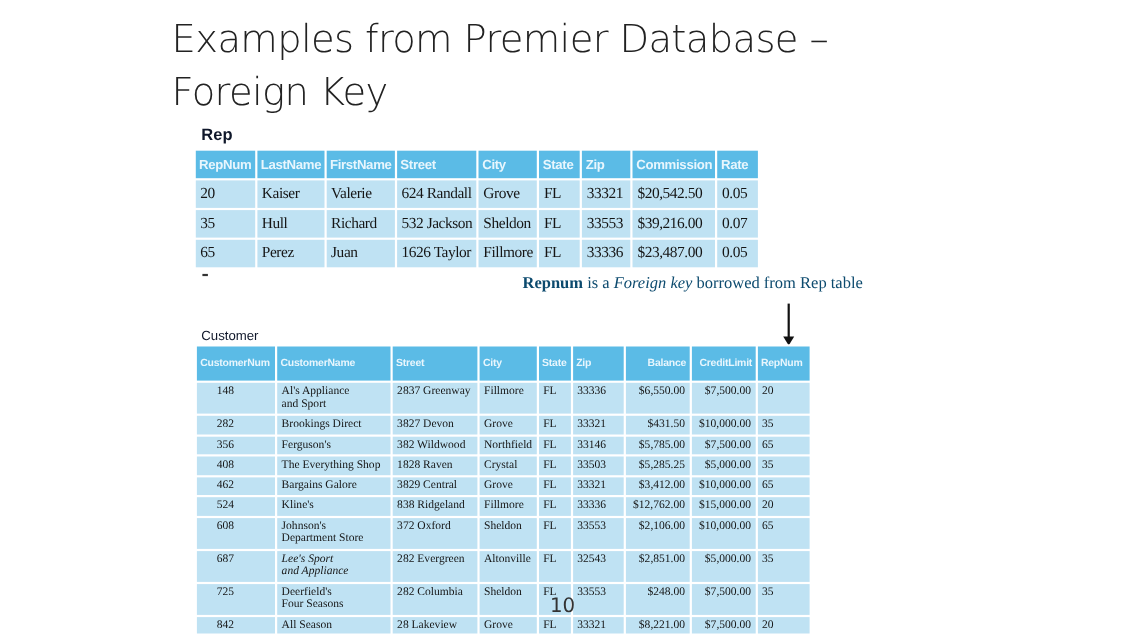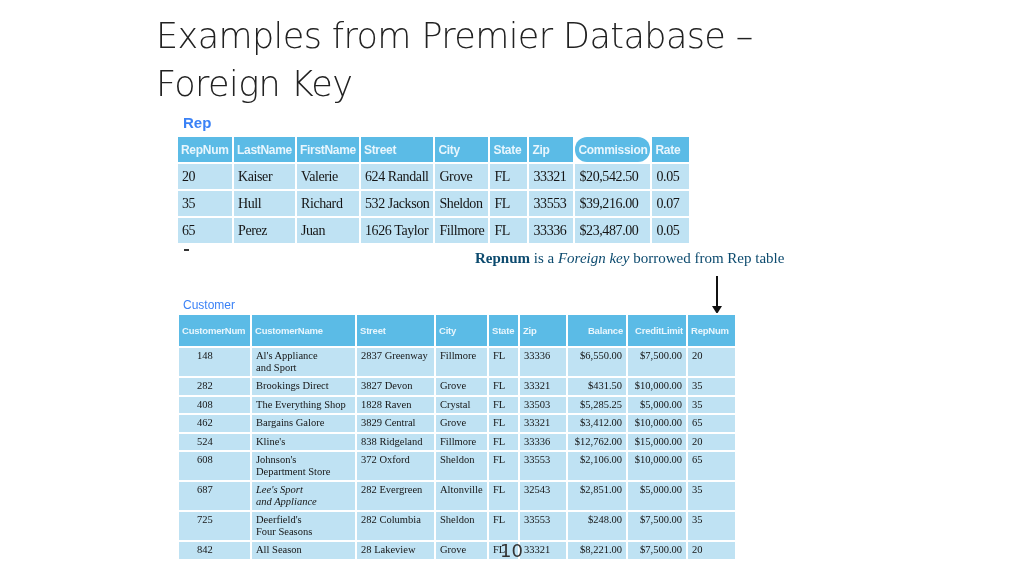--- a/index.html
+++ b/index.html
@@ -7,21 +7,21 @@
   body { position: relative; font-family: "Liberation Sans", sans-serif; color: #111; }
 
   .slide-title {
     position: absolute; left: 156px; top: 12px; width: 700px;
     font-family: "DejaVu Sans", sans-serif; font-size: 35px; line-height: 48px;
     color: #222; font-weight: 300; letter-spacing: -0.6px;
   }
 
   .caption {
     position: absolute; font-family: "Liberation Sans", sans-serif; font-weight: 700;
-    color: #3b82f6;
+    color: #0f172a;
   }
   .rep-caption { left: 183px; top: 114px; font-size: 15px; }
   .cust-caption { left: 183px; top: 298px; font-size: 12px; font-weight: 400; }
 
   table { position: absolute; border-collapse: separate; border-spacing: 2px; background: #fff; }
   th {
     background: #5bbbe6; color: #e8f6fd; text-align: left;
     font-family: "Liberation Sans", sans-serif; font-weight: 700;
     padding: 0 3px; white-space: nowrap;
   }
@@ -71,21 +71,21 @@
 <table class="rep-table">
   <thead>
       <tr id="rep-head">
         <th style="width: 54px;">RepNum</th>
         <th style="width: 59px;">LastName</th>
         <th style="width: 61px;">FirstName</th>
         <th style="width: 71px;">Street</th>
         <th style="width: 51px;">City</th>
         <th style="width: 37px;">State</th>
         <th style="width: 44px;">Zip</th>
-        <th style="width: 70px; border-radius: 12px;">Commission</th>
+        <th style="width: 70px;">Commission</th>
         <th style="width: 37px;">Rate</th>
       </tr>
     </thead>
   <tbody id="rep-body">
       <tr>
         <td style="white-space: pre;">20</td>
         <td style="white-space: pre;">Kaiser</td>
         <td style="white-space: pre;">Valerie</td>
         <td style="white-space: pre;">624 Randall</td>
         <td style="white-space: pre;">Grove</td>
@@ -161,20 +161,31 @@
         <td style="white-space: pre;">Brookings Direct</td>
         <td style="white-space: pre;">3827 Devon</td>
         <td style="white-space: pre;">Grove</td>
         <td style="white-space: pre;">FL</td>
         <td style="white-space: pre;">33321</td>
         <td class="num" style="white-space: pre;">$431.50</td>
         <td class="num" style="white-space: pre;">$10,000.00</td>
         <td style="white-space: pre;">35</td>
       </tr>
       <tr>
+        <td class="cnum" style="white-space: pre;">356</td>
+        <td style="white-space: pre;">Ferguson's</td>
+        <td style="white-space: pre;">382 Wildwood</td>
+        <td style="white-space: pre;">Northfield</td>
+        <td style="white-space: pre;">FL</td>
+        <td style="white-space: pre;">33146</td>
+        <td class="num" style="white-space: pre;">$5,785.00</td>
+        <td class="num" style="white-space: pre;">$7,500.00</td>
+        <td style="white-space: pre;">65</td>
+      </tr>
+      <tr>
         <td class="cnum" style="white-space: pre;">408</td>
         <td style="white-space: pre;">The Everything Shop</td>
         <td style="white-space: pre;">1828 Raven</td>
         <td style="white-space: pre;">Crystal</td>
         <td style="white-space: pre;">FL</td>
         <td style="white-space: pre;">33503</td>
         <td class="num" style="white-space: pre;">$5,285.25</td>
         <td class="num" style="white-space: pre;">$5,000.00</td>
         <td style="white-space: pre;">35</td>
       </tr>

